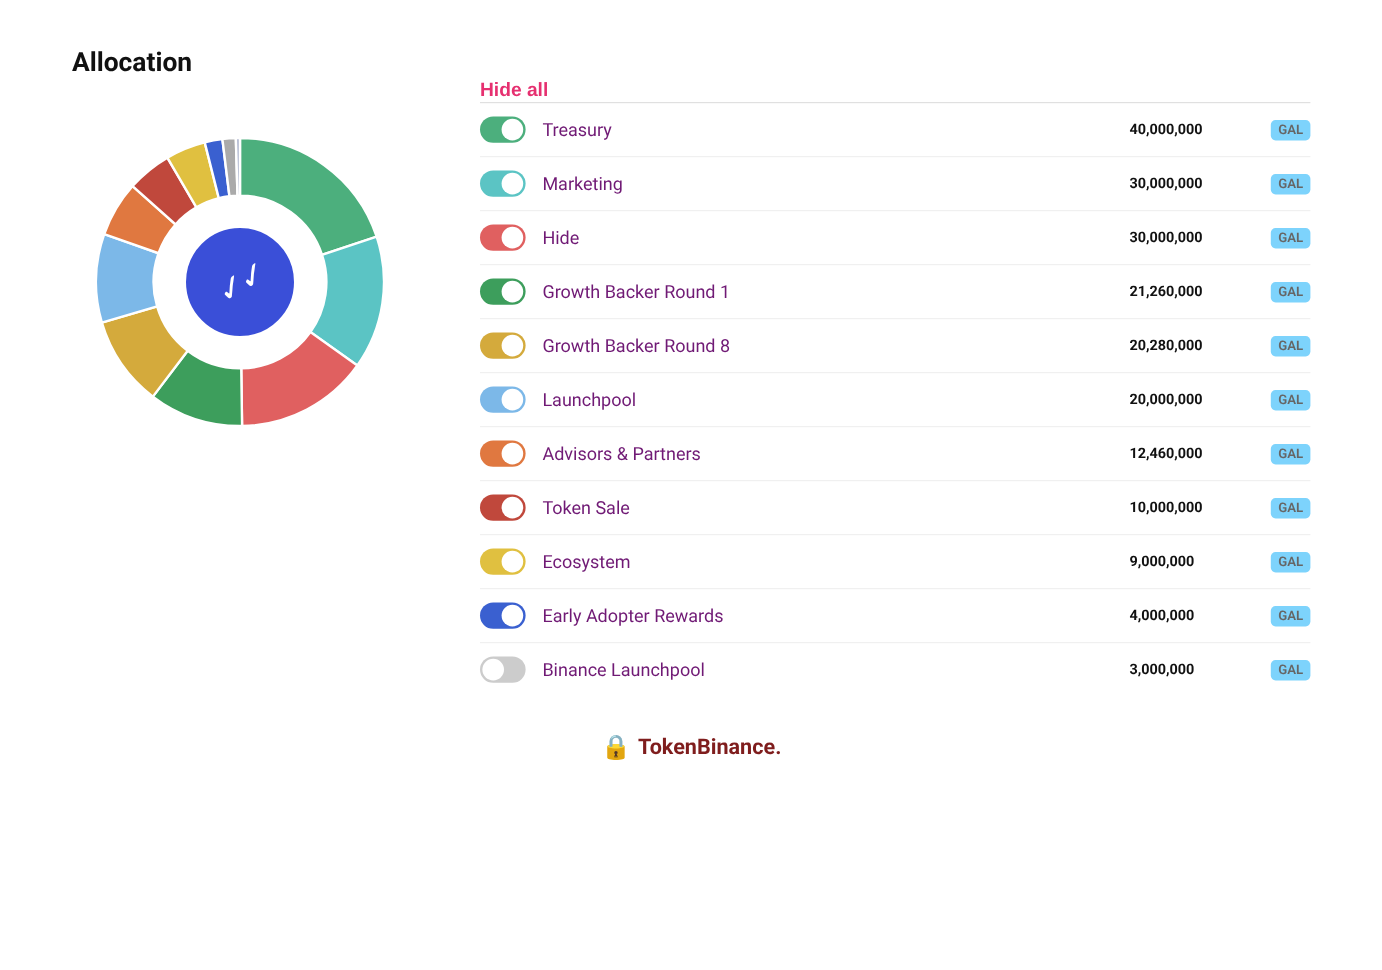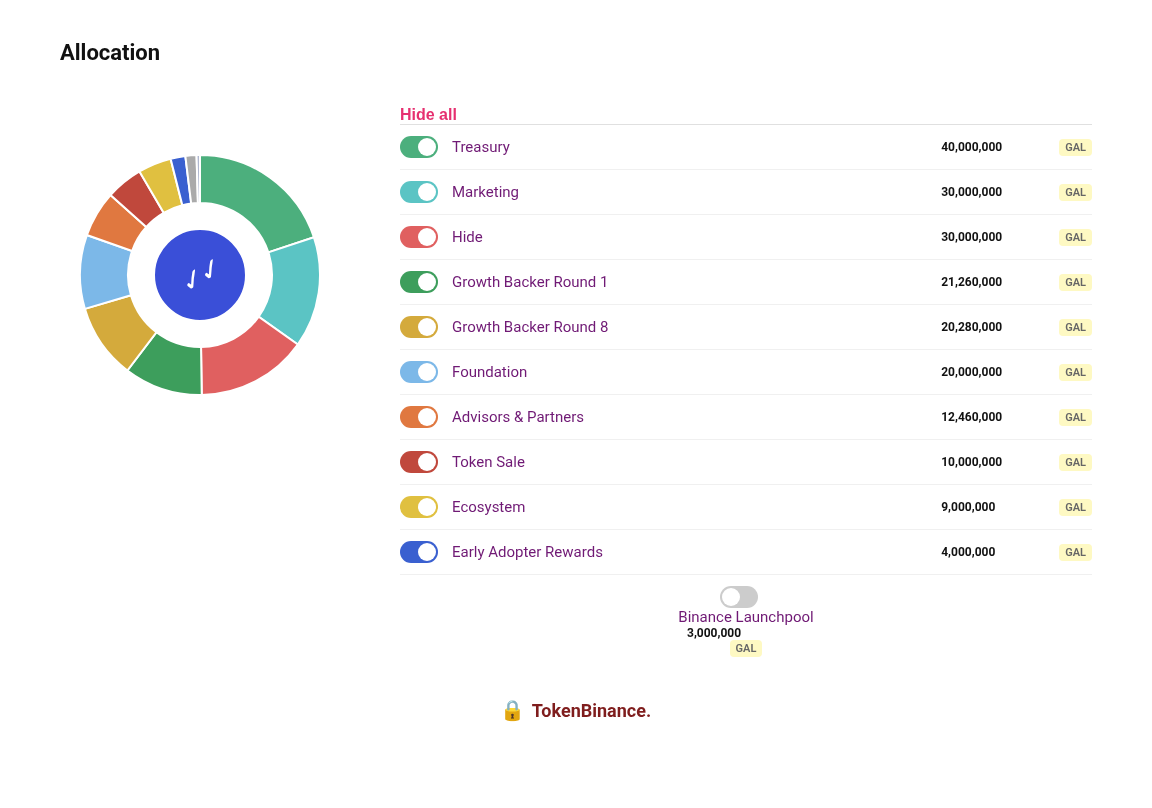--- a/index.html
+++ b/index.html
@@ -9,21 +9,20 @@
       color: #222;
       width: 1152px;
       min-height: 808px;
       padding: 40px 60px;
     }
 
     .page-title {
       font-size: 22px;
       font-weight: 700;
       color: #111;
-      margin-bottom: 40px;
     }
 
     .main-content {
       display: flex;
       align-items: flex-start;
       gap: 60px;
     }
 
     
     .chart-area {
@@ -100,21 +99,20 @@
 
     .allocation-item {
       display: flex;
       align-items: center;
       padding: 11px 0;
       border-bottom: 1px solid #f0f0f0;
     }
 
     .allocation-item:last-child {
       border-bottom: none;
-      flex-direction: column;
     }
 
     .toggle-switch {
       width: 38px;
       height: 22px;
       border-radius: 11px;
       position: relative;
       flex-shrink: 0;
       margin-right: 14px;
       cursor: pointer;
@@ -143,21 +141,21 @@
     .item-value {
       font-size: 12px;
       font-weight: 700;
       color: #111;
       text-align: left;
       margin-right: 8px;
       min-width: 110px;
     }
 
     .item-badge {
-      background: #fef9c3;
+      background: #7dd3fc;
       color: #666;
       font-size: 11px;
       font-weight: 600;
       padding: 2px 6px;
       border-radius: 4px;
       min-width: 32px;
       text-align: center;
     }
 
     .footer {
@@ -241,21 +239,21 @@
           <span class="item-badge">GAL</span>
         </li>
         <li class="allocation-item">
           <div class="toggle-switch toggle-on" style="background: rgb(212, 170, 60);"></div>
           <span class="item-name">Growth Backer Round 8</span>
           <span class="item-value">20,280,000</span>
           <span class="item-badge">GAL</span>
         </li>
         <li class="allocation-item">
           <div class="toggle-switch toggle-on" style="background: rgb(124, 184, 232);"></div>
-          <span class="item-name">Foundation</span>
+          <span class="item-name">Launchpool</span>
           <span class="item-value">20,000,000</span>
           <span class="item-badge">GAL</span>
         </li>
         <li class="allocation-item">
           <div class="toggle-switch toggle-on" style="background: rgb(224, 120, 64);"></div>
           <span class="item-name">Advisors &amp; Partners</span>
           <span class="item-value">12,460,000</span>
           <span class="item-badge">GAL</span>
         </li>
         <li class="allocation-item">

